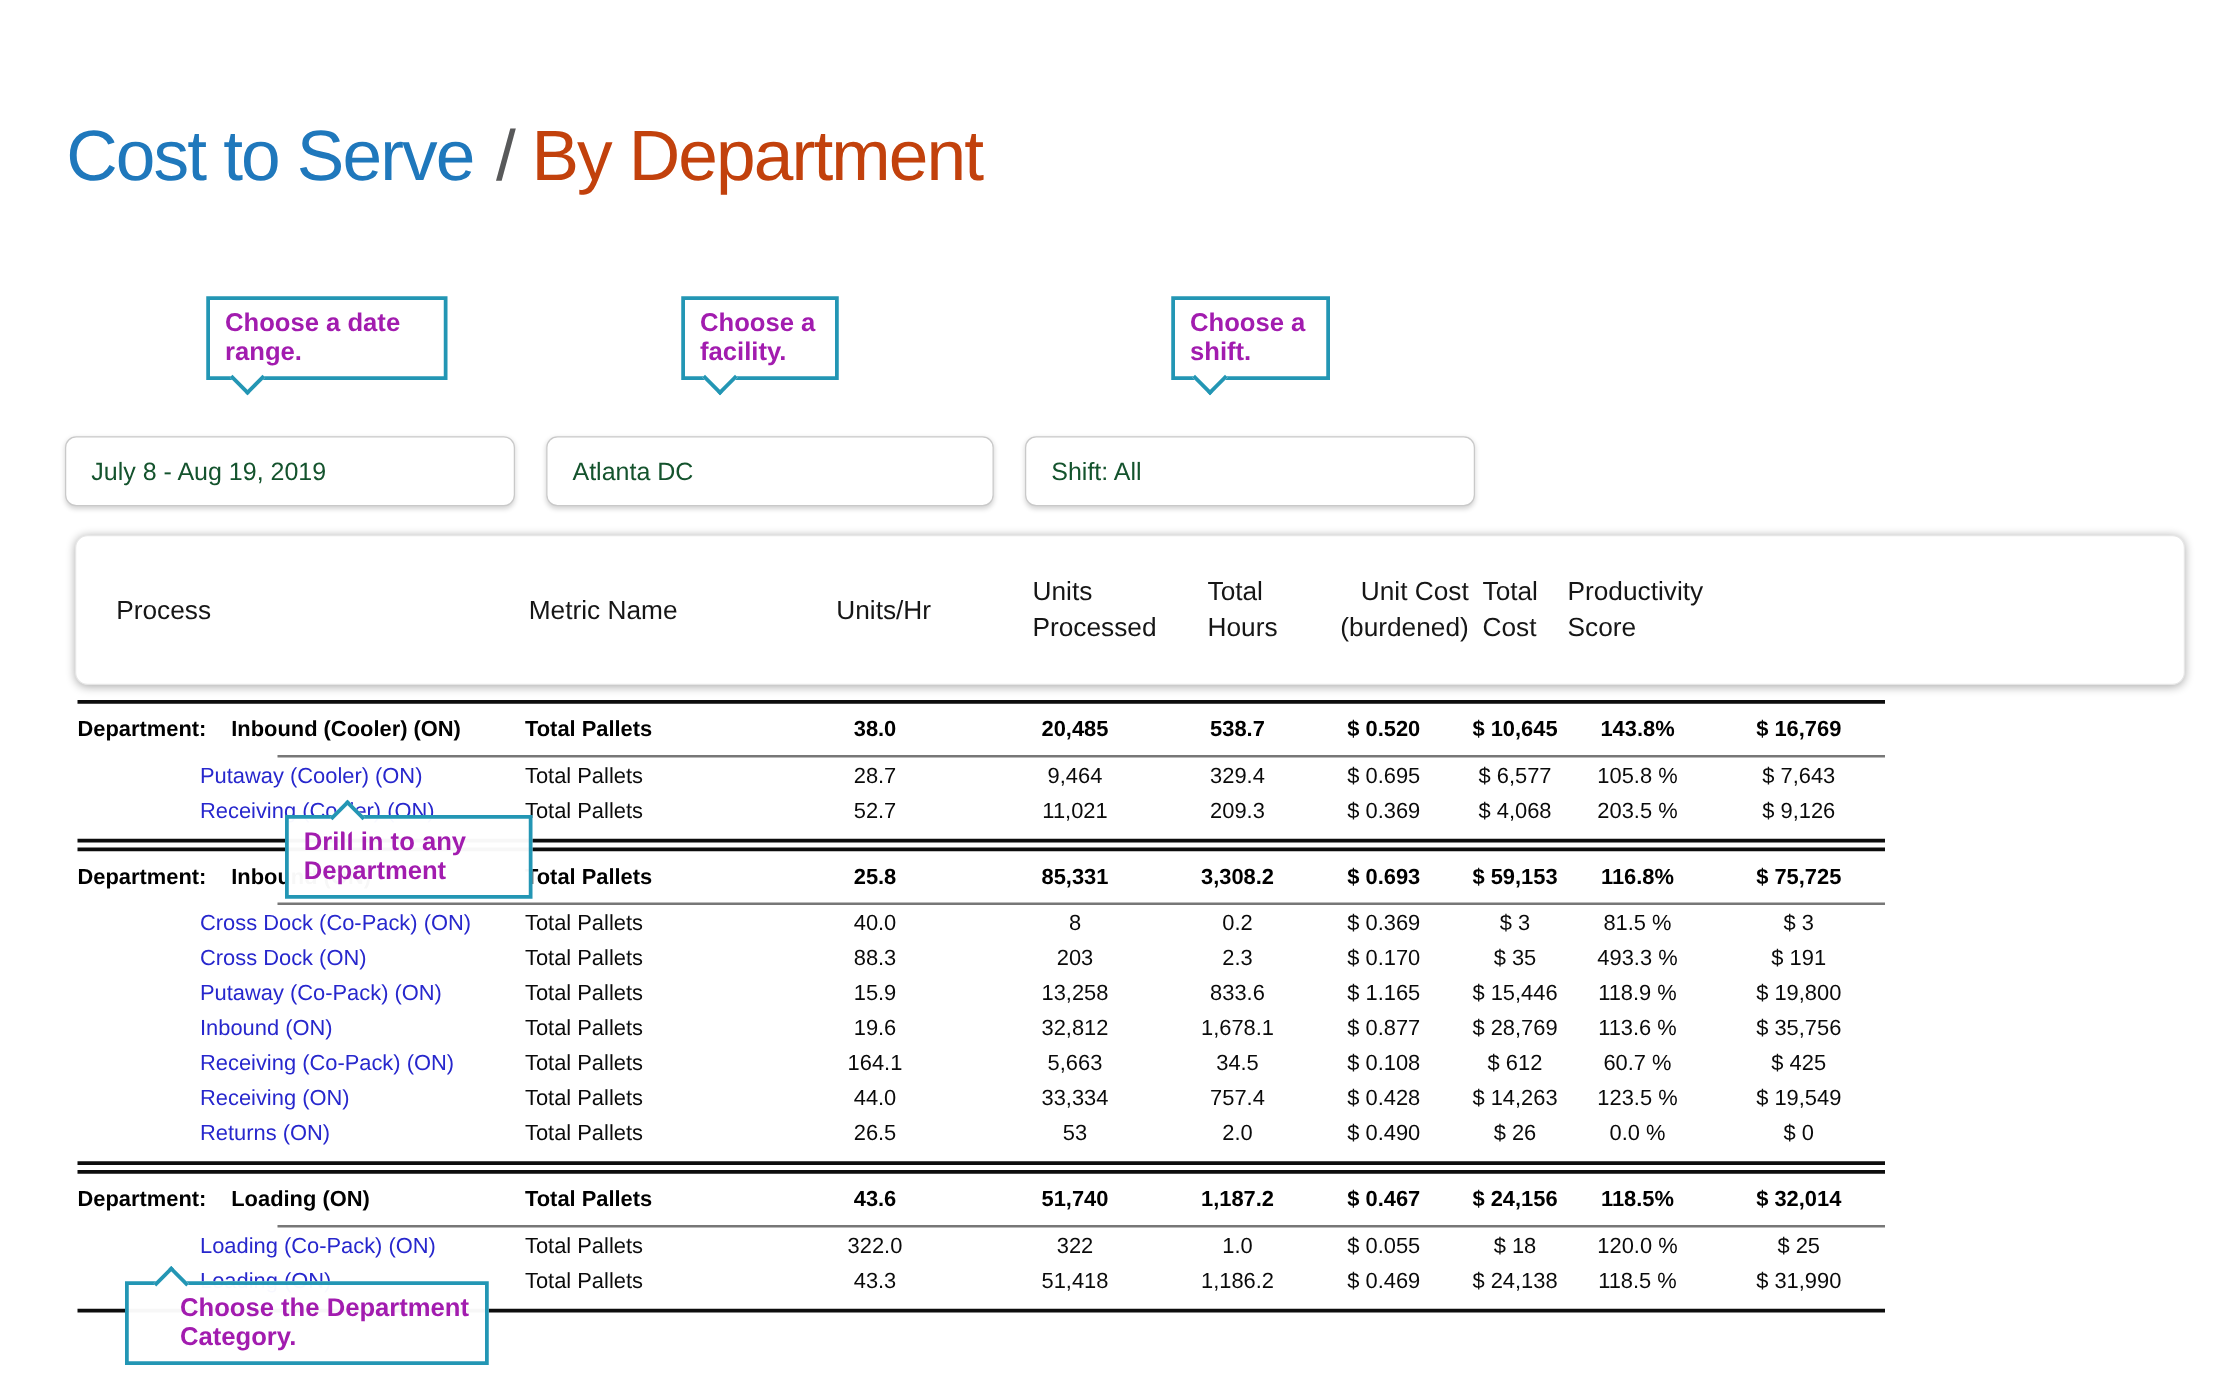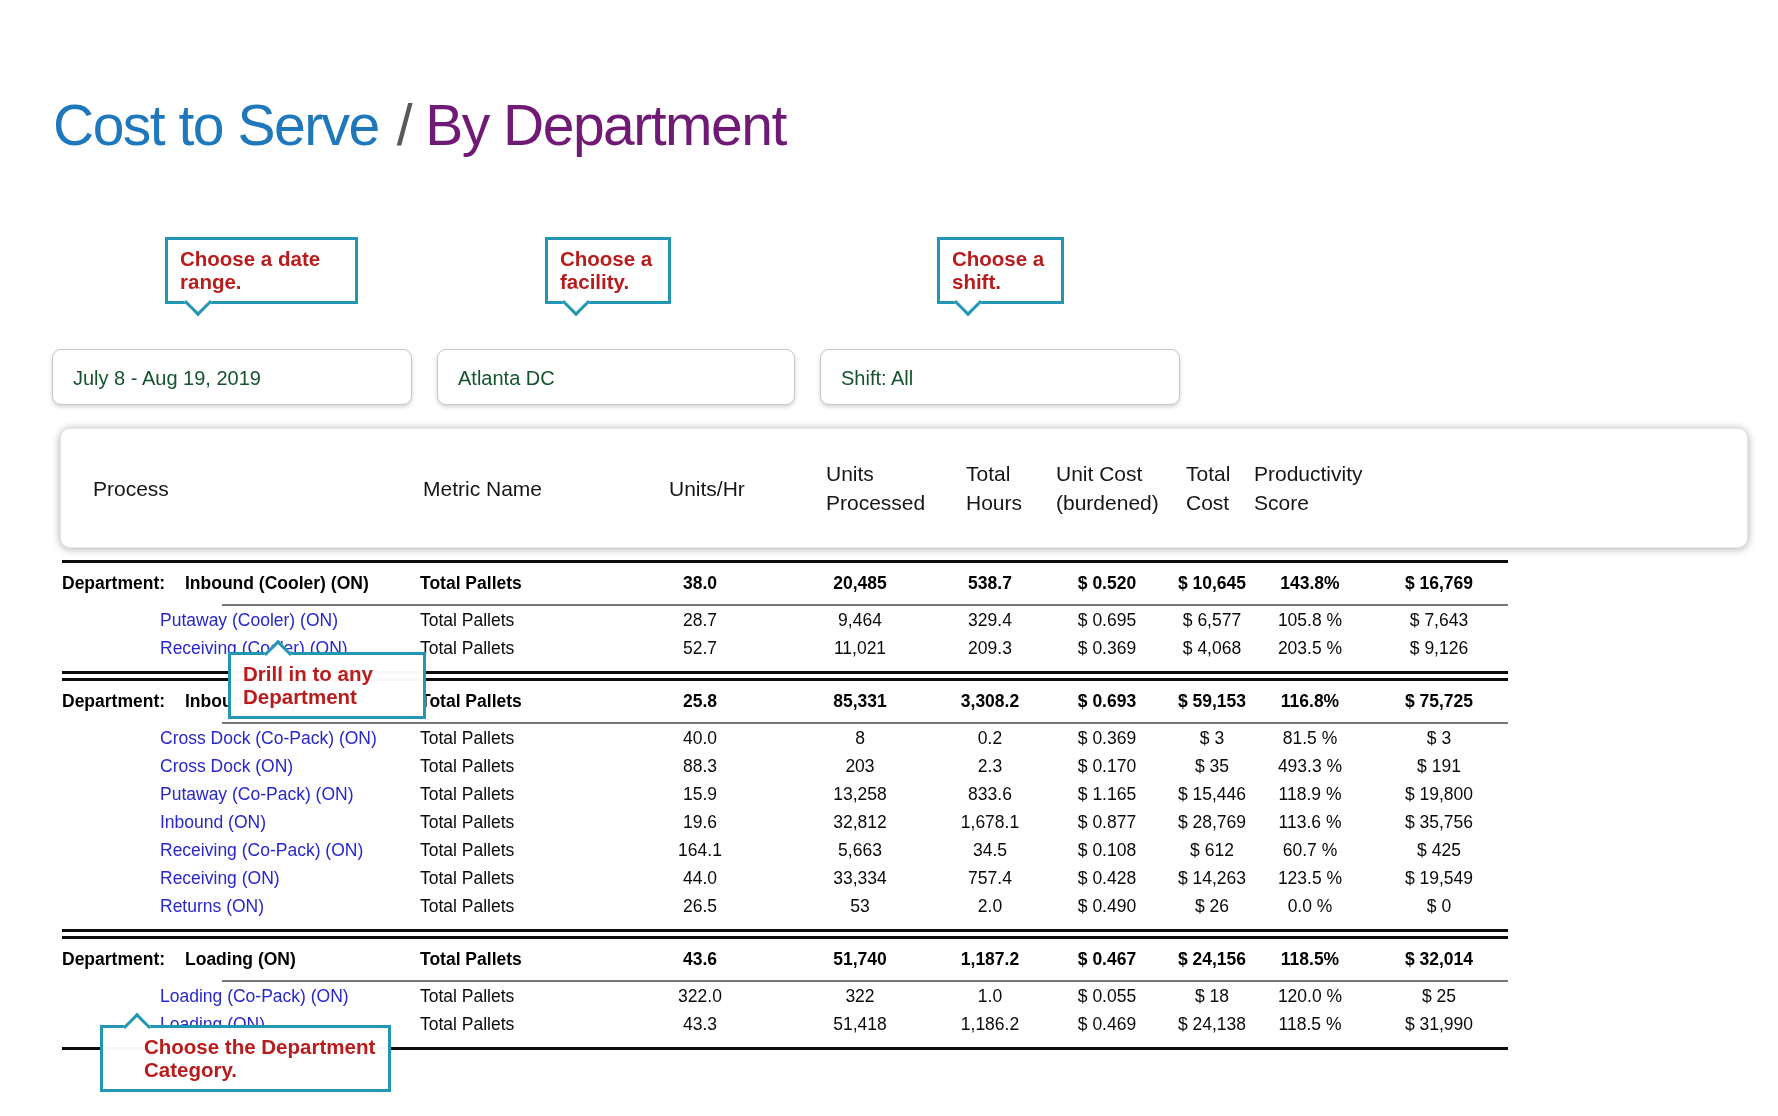--- a/index.html
+++ b/index.html
@@ -6,25 +6,25 @@
   body{
     width:1778px;height:1116px;position:relative;overflow:hidden;
     background:#ffffff;
     font-family:"Liberation Sans","DejaVu Sans",sans-serif;
     color:#111;
   }
   
   .page-title{position:absolute;left:53px;top:92px;font-size:57px;letter-spacing:-1.5px;font-weight:400;white-space:nowrap;}
   .title-blue{color:#1f78bc;}
   .title-sep{color:#58595a;margin:0 14px 0 18px;}
-  .title-gray{color:#701a75;}
+  .title-gray{color:#c2410c;}
   
   .callout{
     position:absolute;z-index:6;background:rgba(255,255,255,.97);
-    border:3px solid #2396b4;color:#b91c1c;
+    border:3px solid #2396b4;color:#a21caf;
     font-size:20.5px;font-weight:bold;line-height:23px;
     padding:7px 12px 8px 12px;
   }
   .caret{position:absolute;width:17px;height:17px;background:#fff;transform:rotate(45deg);}
   .caret.down{bottom:-11px;border-right:3px solid #2396b4;border-bottom:3px solid #2396b4;}
   .caret.up{top:-11px;border-left:3px solid #2396b4;border-top:3px solid #2396b4;}
   
   .input{
     position:absolute;top:349px;height:56px;background:#fff;
     border:1px solid #c9c9c9;border-radius:9px;
@@ -38,21 +38,21 @@
     box-shadow:0 1px 8px rgba(0,0,0,.33);
     display:flex;align-items:center;z-index:2;
   }
   .hgrid{display:grid;grid-template-columns:358px 200px 160px 160px 100px 134px 76px 120px 138px;margin-left:2px;align-items:center;}
   .hcell{font-size:21px;color:#161616;line-height:29px;}
   .hcell:nth-child(1){padding-left:30px;}
   .hcell:nth-child(2){padding-left:2px;}
   .hcell:nth-child(3){padding-left:48px;}
   .hcell:nth-child(4){padding-left:45px;}
   .hcell:nth-child(5){padding-left:25px;}
-  .hcell:nth-child(6){padding-left:15px;}
+  .hcell:nth-child(6){padding-left:15px;text-align:right;}
   .hcell:nth-child(7){padding-left:11px;}
   .hcell:nth-child(8){padding-left:3px;}
   .hcell:nth-child(9){padding-left:23px;}
   
   .report{position:absolute;left:62px;top:560px;width:1446px;z-index:1;}
   .section{border-top:3px solid #0d0d0d;border-bottom:3px solid #0d0d0d;padding-bottom:9px;margin-bottom:4px;}
   .trow{display:grid;grid-template-columns:358px 200px 160px 160px 100px 134px 76px 120px 138px;align-items:center;font-size:17.5px;}
   .trow > div:nth-child(n+3){text-align:center;}
   .trow.dept{height:41px;font-weight:bold;color:#000;}
   .trow.sub{height:28px;color:#0a0a0a;}

